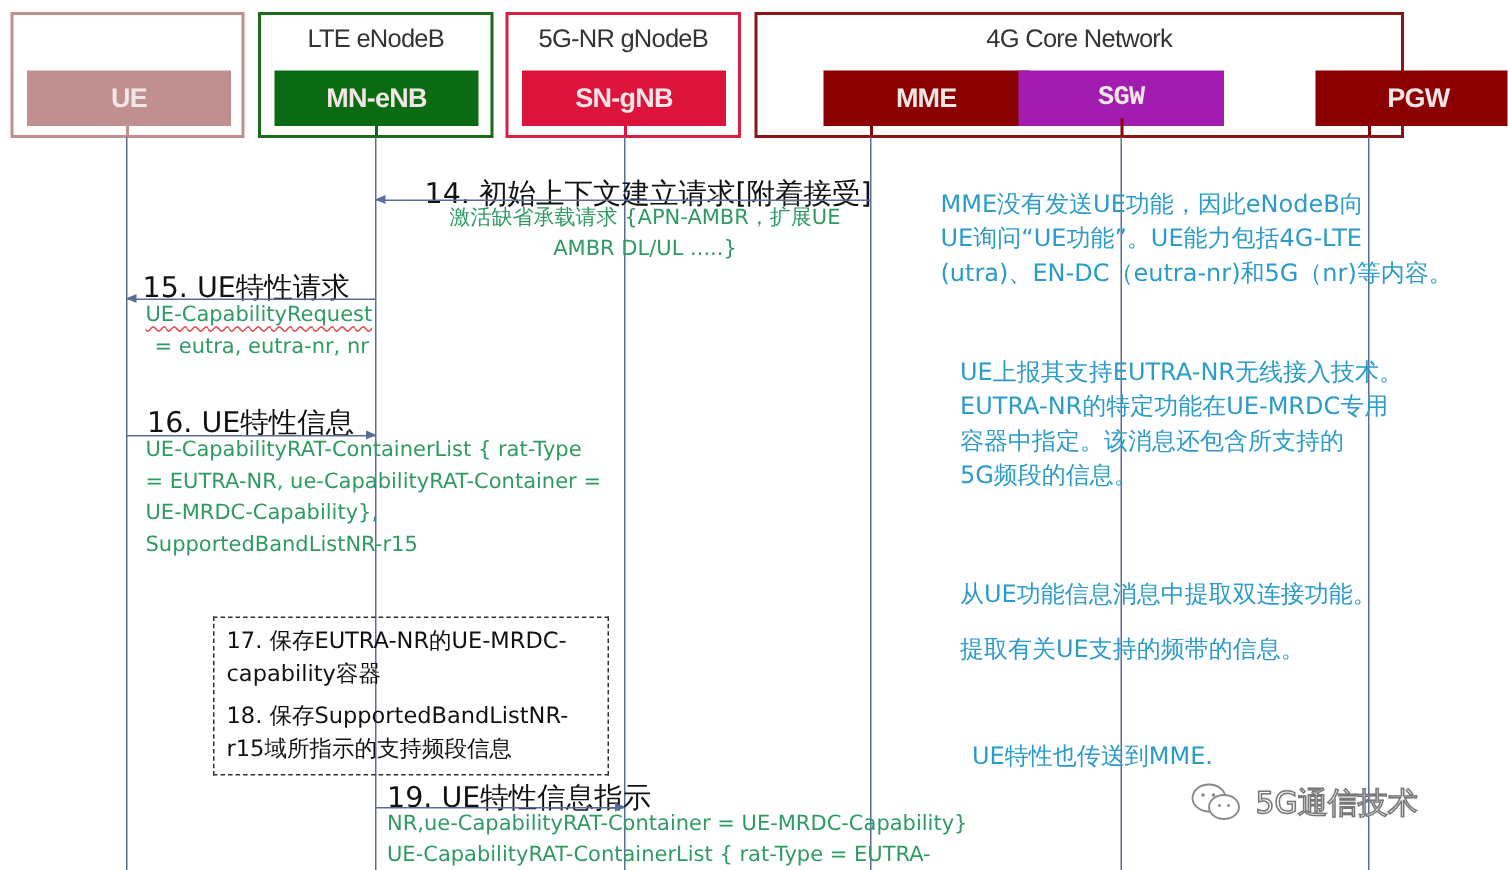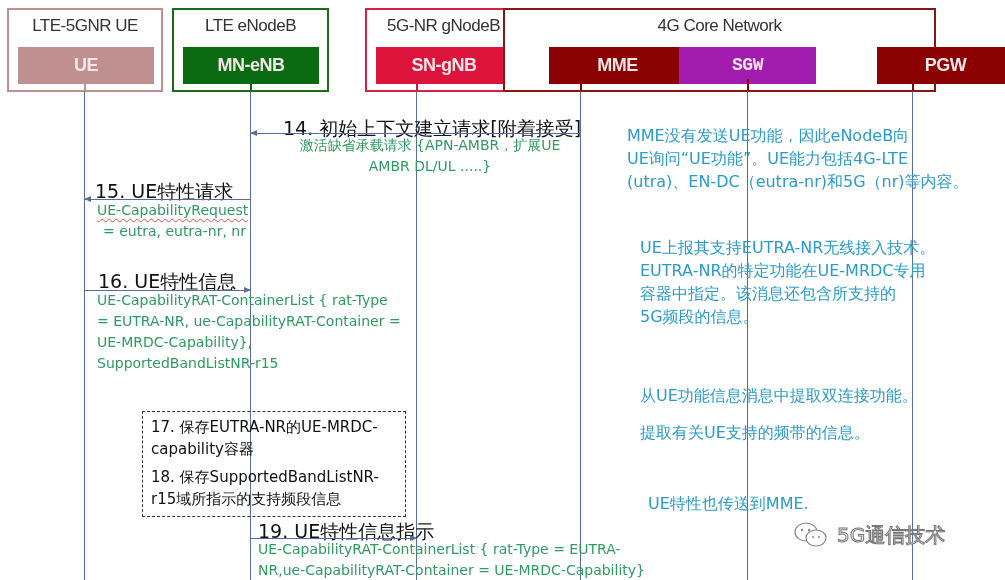--- a/index.html
+++ b/index.html
@@ -25,30 +25,29 @@
   .squiggle { text-decoration: underline wavy #e05050; text-decoration-thickness:1px; text-underline-offset:3px; }
   .dashed-box { position:absolute; border:1px dashed #333; box-sizing:border-box;margin-top:28px; }
   .dashed-box .step { font-size:15px; color:#111; line-height:22px; padding-left:8px; }
   .watermark { position:absolute; font-size:20px; color:#fff;
       -webkit-text-stroke:1px #777; text-shadow:0 0 1px #999; font-family:"DejaVu Sans", sans-serif; }
 </style>
 </head>
 <body>
 
 <div class="group" style="left:7px;top:8px;width:156px;height:84px;border-color:#c08f8f;">
-  <div class="group-title">LTE-5GNR UE</div>
   <div class="node" style="left:9px;top:37px;width:136px;background:#c08f8f;">UE</div>
 </div>
 
 <div class="group" style="left:172px;top:8px;width:157px;height:84px;border-color:#1a6b1a;">
   <div class="group-title">LTE eNodeB</div>
   <div class="node" style="left:9px;top:37px;width:136px;background:#0b6b12;">MN-eNB</div>
 </div>
 
-<div class="group" style="left:337px;top:8px;width:157px;height:84px;border-color:#d81f45;margin-left:28px;">
+<div class="group" style="left:337px;top:8px;width:157px;height:84px;border-color:#d81f45;">
   <div class="group-title">5G-NR gNodeB</div>
   <div class="node" style="left:9px;top:37px;width:136px;background:#dc143c;">SN-gNB</div>
 </div>
 
 <div class="group" style="left:503px;top:8px;width:433px;height:84px;border-color:#8a1515;">
   <div class="group-title">4G Core Network</div>
   <div class="node" style="left:8px;top:37px;width:137px;background:#8b0000;margin-left:36px;">MME</div>
   <div class="node" style="left:174px;top:37px;width:137px;background:#a21caf;font-family:Liberation Mono, monospace;">SGW</div>
   <div class="node" style="left:340px;top:37px;width:137px;background:#8b0000;margin-left:32px;">PGW</div>
 </div>
@@ -110,22 +109,22 @@
     <div>18. 保存SupportedBandListNR-</div>
     <div>r15域所指示的支持频段信息</div>
   </div>
 </div>
 
 <div class="msg-label" style="left:258px;top:519px;">19. UE特性信息指示</div>
 <div class="arrow" style="left:250px;top:538px;width:166px;">
   <span class="head-right"></span>
 </div>
 <div class="msg-detail" style="left:258px;top:539px;width:420px;">
+  <div>NR,ue-CapabilityRAT-Container = UE-MRDC-Capability}</div>
   <div>UE-CapabilityRAT-ContainerList { rat-Type = EUTRA-</div>
-  <div>NR,ue-CapabilityRAT-Container = UE-MRDC-Capability}</div>
 </div>
 
 <div class="note" style="left:627px;top:124px;">
   <div>MME没有发送UE功能，因此eNodeB向</div>
   <div>UE询问“UE功能”。UE能力包括4G-LTE</div>
   <div>(utra)、EN-DC（eutra-nr)和5G（nr)等内容。</div>
 </div>
 
 <div class="note" style="left:640px;top:236px;">
   <div>UE上报其支持EUTRA-NR无线接入技术。</div>

